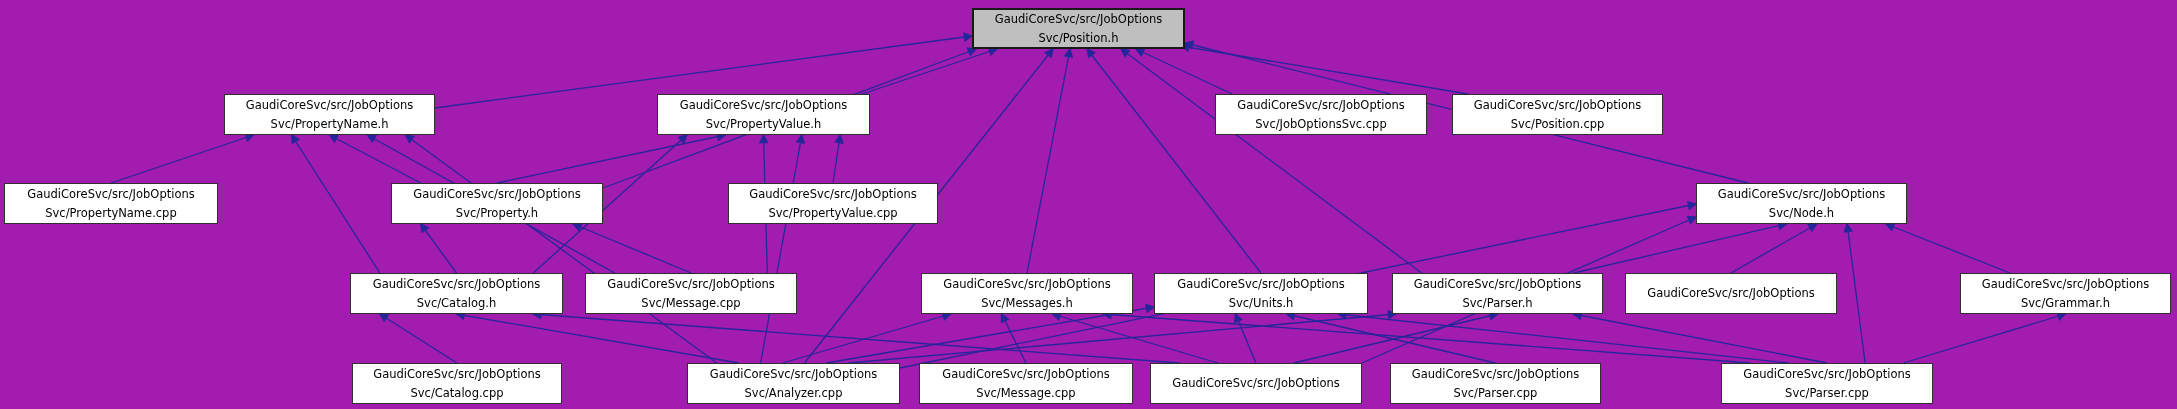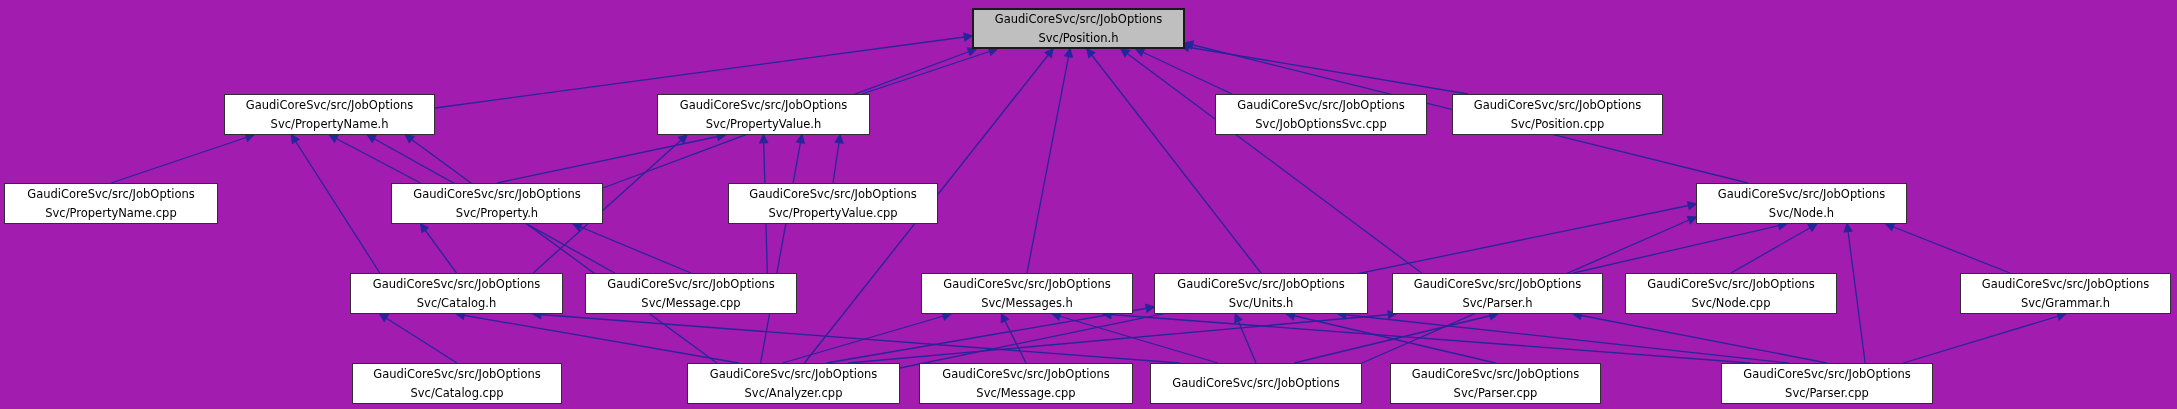--- a/index.html
+++ b/index.html
@@ -141,21 +141,20 @@
       <div class="gnode" style="left: 1154px; top: 273px; width: 214px; background: rgb(255, 255, 255); border-color: rgb(47, 47, 47); color: rgb(0, 0, 0);">
         <span>GaudiCoreSvc/src/JobOptions</span>
         <span>Svc/Units.h</span>
       </div>
       <div class="gnode" style="left: 1392px; top: 273px; width: 211px; background: rgb(255, 255, 255); border-color: rgb(47, 47, 47); color: rgb(0, 0, 0);">
         <span>GaudiCoreSvc/src/JobOptions</span>
         <span>Svc/Parser.h</span>
       </div>
       <div class="gnode" style="left: 1625px; top: 273px; width: 212px; background: rgb(255, 255, 255); border-color: rgb(47, 47, 47); color: rgb(0, 0, 0);">
         <span>GaudiCoreSvc/src/JobOptions</span>
-        <span>Svc/Node.cpp</span>
       </div>
       <div class="gnode" style="left: 1960px; top: 273px; width: 211px; background: rgb(255, 255, 255); border-color: rgb(47, 47, 47); color: rgb(0, 0, 0);">
         <span>GaudiCoreSvc/src/JobOptions</span>
         <span>Svc/Grammar.h</span>
       </div>
       <div class="gnode" style="left: 352px; top: 363px; width: 210px; background: rgb(255, 255, 255); border-color: rgb(47, 47, 47); color: rgb(0, 0, 0);">
         <span>GaudiCoreSvc/src/JobOptions</span>
         <span>Svc/Catalog.cpp</span>
       </div>
       <div class="gnode" style="left: 687px; top: 363px; width: 213px; background: rgb(255, 255, 255); border-color: rgb(47, 47, 47); color: rgb(0, 0, 0);">

